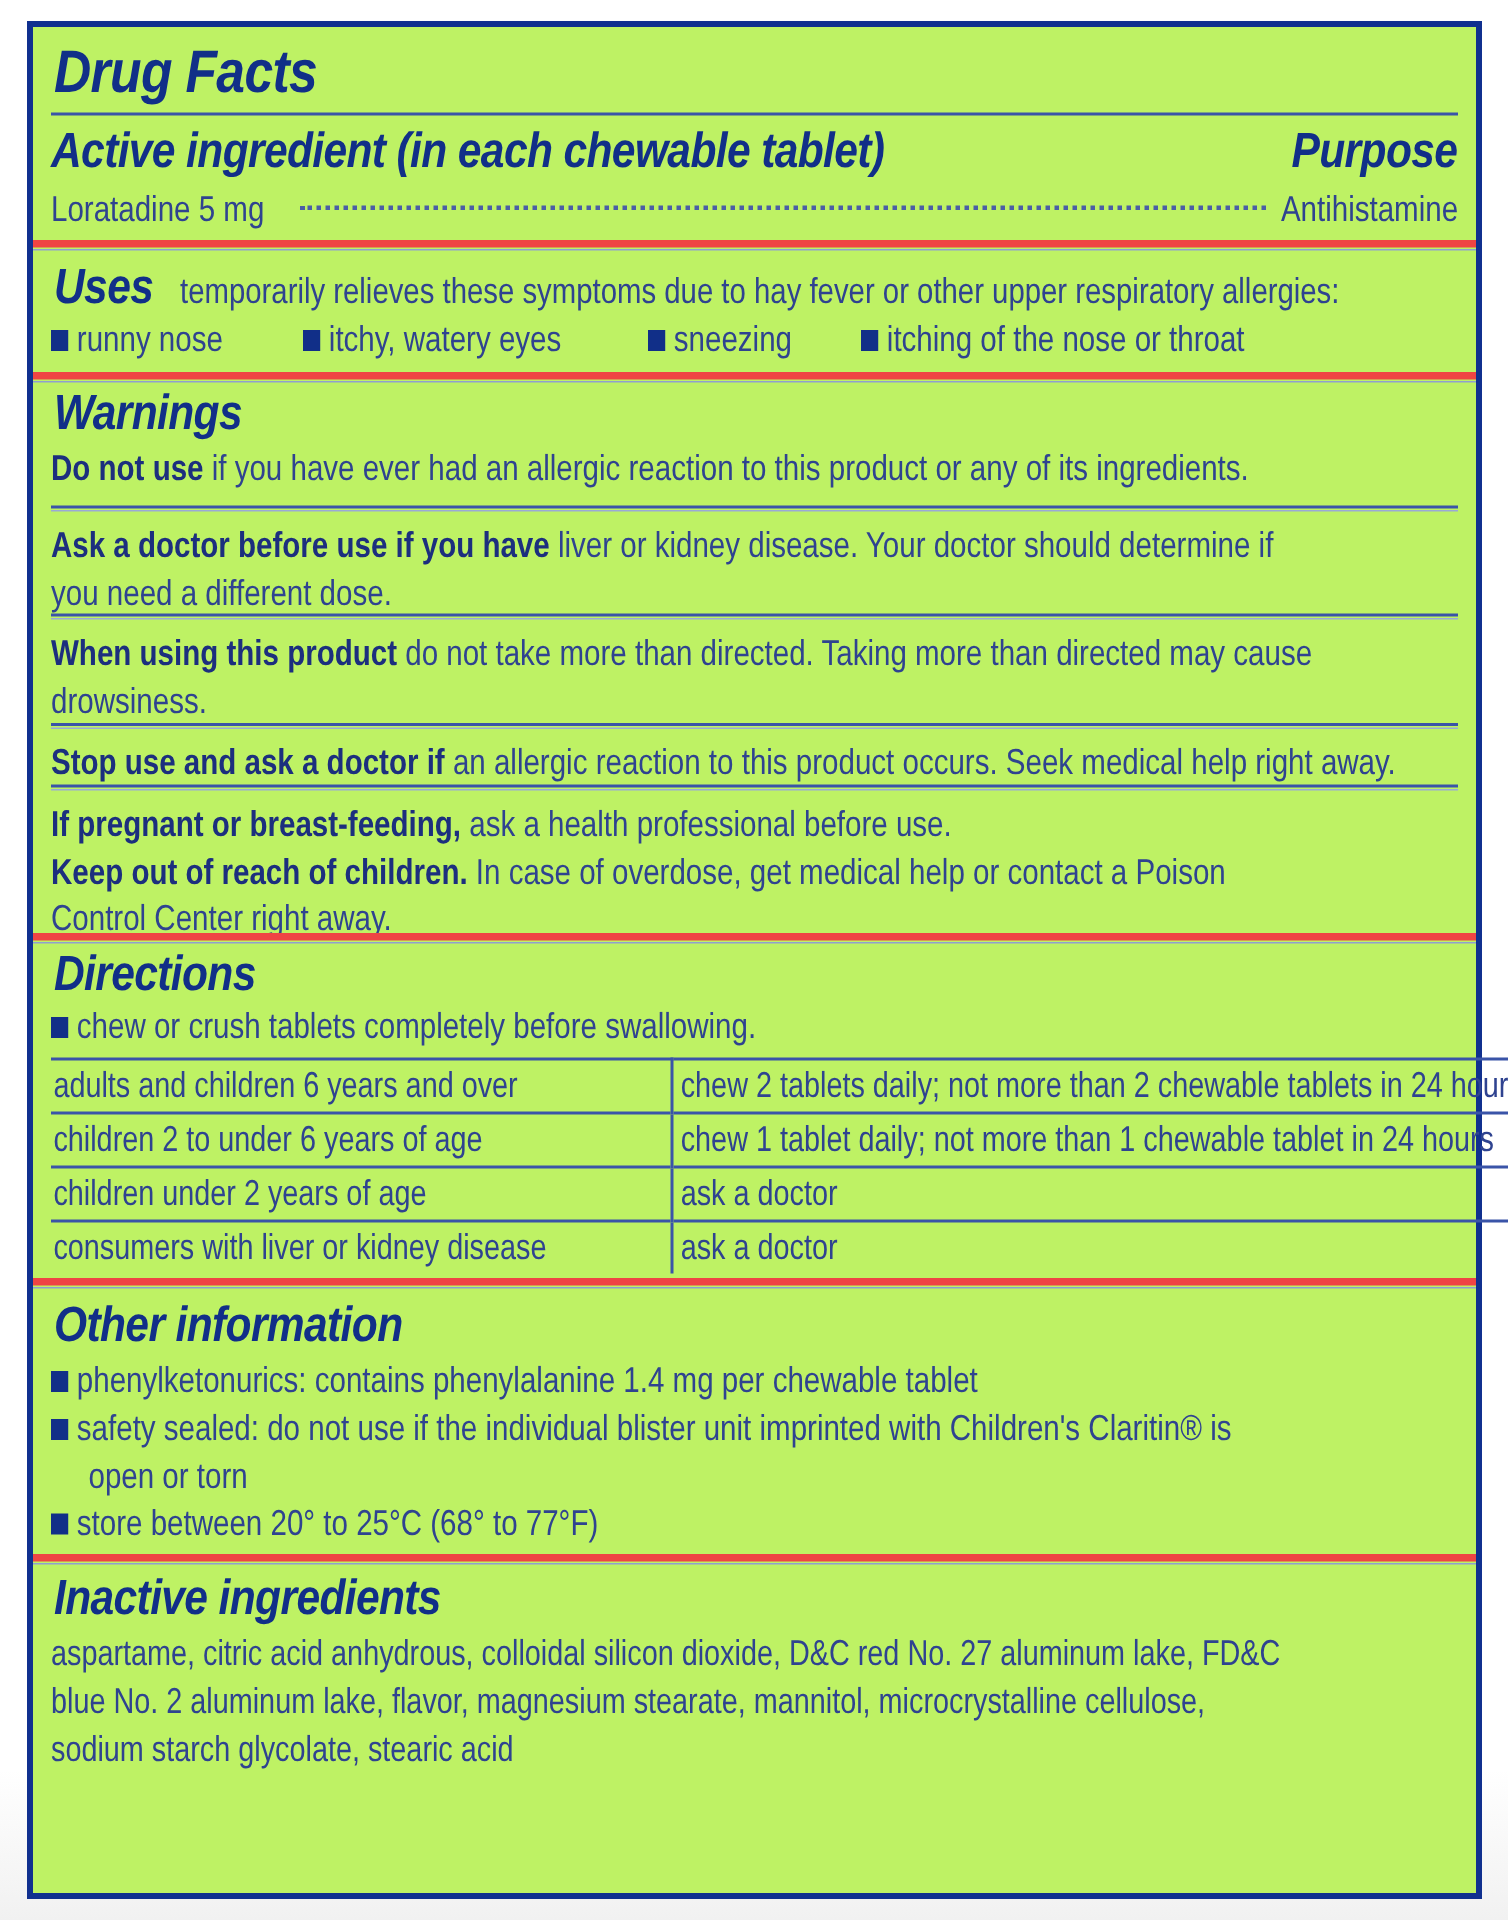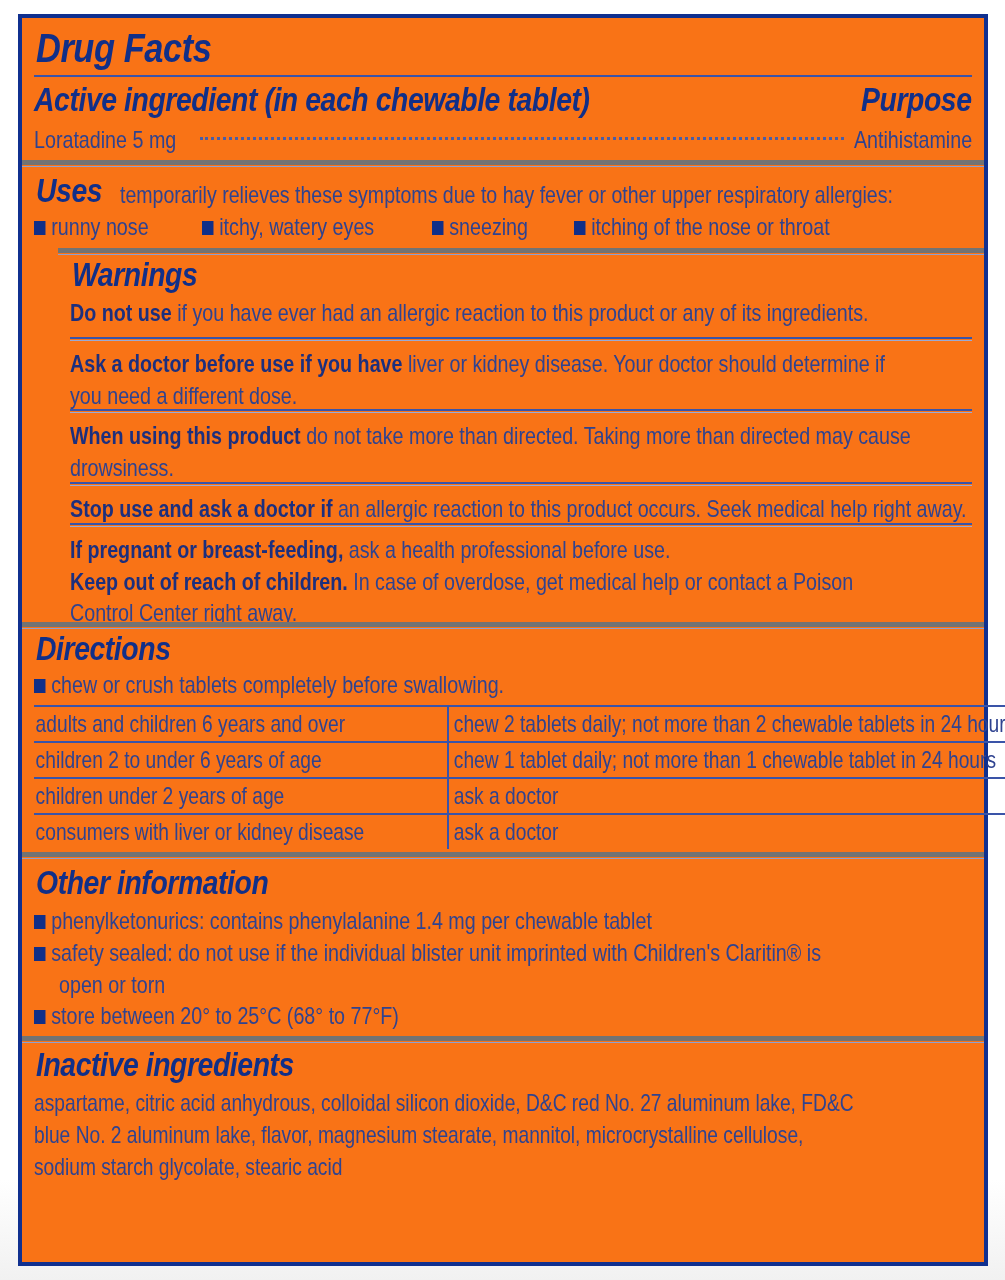--- a/index.html
+++ b/index.html
@@ -4,25 +4,25 @@
 <style>
   html, body { margin:0; padding:0; }
   body {
     width:1005px; height:1280px; overflow:hidden;
     background: linear-gradient(#ffffff 0, #ffffff 1180px, #f1f1f1 1280px);
     font-family: "Liberation Sans", sans-serif;
     color:#2a3f8f;
   }
   .panel {
     position:absolute; left:18px; top:14px; width:962px; height:1244px;
-    border:4px solid #10308f; background:#f97316;
+    border:4px solid #10308f; background:#bef264;
     box-sizing:content-box;
   }
   .sec { position:absolute; left:0; right:0; box-sizing:border-box; padding:0 12px; }
-  .sec.rule { border-top:5px solid #737373; }
+  .sec.rule { border-top:5px solid #ef4444; }
   .sec.rule::before { content:""; position:absolute; left:0; right:0; top:1px; height:1px; background:#8fa0cf; }
   .h1 {
     font-family:"Liberation Sans", sans-serif; font-weight:bold; font-style:italic;
     color:#112f88; letter-spacing:-0.5px; transform:scaleX(0.86); transform-origin:left center;
     white-space:nowrap;
   }
   .title { font-size:40px; line-height:44px; }
   .head { font-size:33px; line-height:36px; }
   .body {
     font-size:24px; line-height:31px; color:#2f4390; white-space:nowrap;
@@ -57,21 +57,21 @@
 
   <div class="sec rule" style="top:142px; height:88px;">
     <div class="abs h1 head" style="left:14px; top:8px;">Uses</div>
     <div class="abs body" style="left:98px; top:14px; transform:scaleX(0.815);">temporarily relieves these symptoms due to hay fever or other upper respiratory allergies:</div>
     <div class="abs body" style="left:12px; top:46px;"><span class="bullet"></span><span>runny nose</span></div>
     <div class="abs body" style="left:180px; top:46px;"><span class="bullet"></span><span>itchy, watery eyes</span></div>
     <div class="abs body" style="left:410px; top:46px;"><span class="bullet"></span><span>sneezing</span></div>
     <div class="abs body" style="left:552px; top:46px;"><span class="bullet"></span><span>itching of the nose or throat</span></div>
   </div>
 
-  <div class="sec rule" style="top:230px; height:370px;margin-left:36px;">
+  <div class="sec rule" style="top:230px; height:370px;">
     <div class="abs h1 head" style="left:14px; top:4px;">Warnings</div>
     <div class="abs body" style="left:12px; top:44px;"><b>Do not use</b><span> if you have ever had an allergic reaction to this product or any of its ingredients.</span></div>
     <div class="hr-thin" style="top:84px;"></div>
     <div class="abs body" style="left:12px; top:95px;"><b>Ask a doctor before use if you have</b><span> liver or kidney disease.  Your doctor should determine if</span></div>
     <div class="abs body" style="left:12px; top:127px;">you need a different dose.</div>
     <div class="hr-thin" style="top:156px;"></div>
     <div class="abs body" style="left:12px; top:167px;"><b>When using this product</b><span> do not take more than directed. Taking more than directed may cause</span></div>
     <div class="abs body" style="left:12px; top:199px;">drowsiness.</div>
     <div class="hr-thin" style="top:229px;"></div>
     <div class="abs body" style="left:12px; top:240px;"><b>Stop use and ask a doctor if</b><span> an allergic reaction to this product occurs. Seek medical help right away.</span></div>

